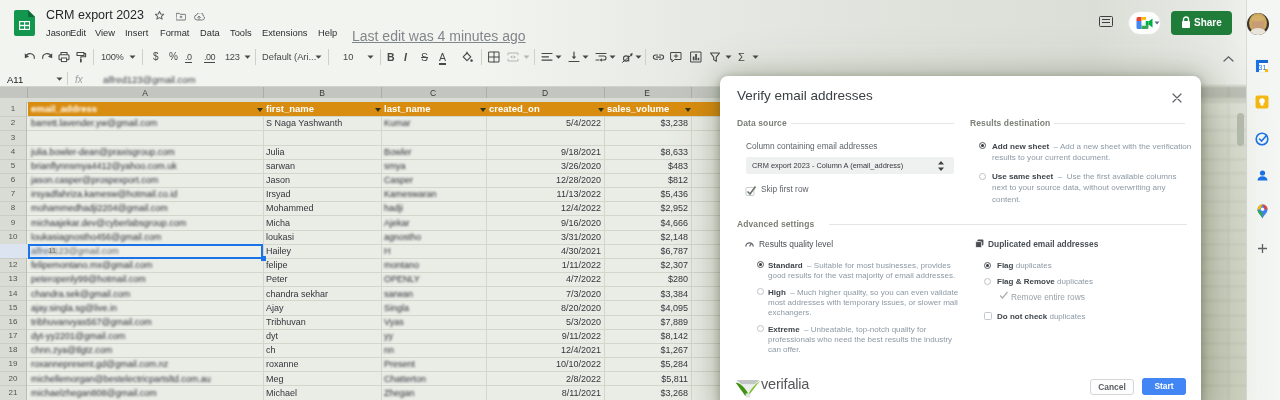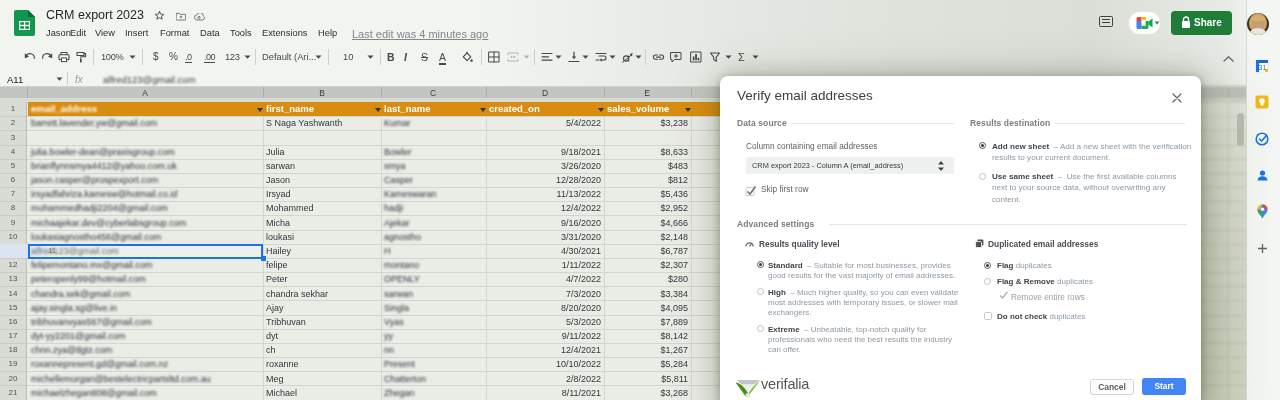--- a/index.html
+++ b/index.html
@@ -5,21 +5,21 @@
 * { margin:0; padding:0; box-sizing:border-box; }
 html,body { width:1280px; height:400px; overflow:hidden; font-family:"Liberation Sans", sans-serif; }
 body { position:relative; background:#eaece6; }
 .abs { position:absolute; }
 
 
 #chrome { position:absolute; left:0; top:0; width:1246px; height:87px; background:#f2f4f0; }
 #chromeshade { position:absolute; left:480px; top:0; width:766px; height:87px;
   background:linear-gradient(90deg, rgba(96,110,85,0) 0%, rgba(96,110,85,0.07) 25%, rgba(96,110,85,0.13) 55%, rgba(96,110,85,0.16) 80%, rgba(96,110,85,0.07) 97%, rgba(96,110,85,0.03) 100%); }
 .menu { position:absolute; top:27px; height:13px; line-height:13px; font-size:9.3px; color:#2a2e31; }
-#lastedit { position:absolute; left:352px; top:28px; font-size:11px; color:#80868b; text-decoration:underline; }
+#lastedit { position:absolute; left:352px; top:28px; font-size:14px; color:#80868b; text-decoration:underline; }
 #title { position:absolute; left:46px; top:8px; font-size:12.5px; color:#23272b; }
 .tbico { position:absolute; top:50px; height:14px; line-height:14px; font-size:11px; color:#454a46; }
 .tbsep { position:absolute; top:49px; width:1px; height:16px; background:#cdd1ca; }
 
 
 #fbar { position:absolute; left:0; top:70px; width:1246px; height:17px; border-bottom:1px solid #cfd3cc; }
  
 
 #sheet { position:absolute; left:0; top:87px; width:1246px; height:313px; }
 #colstrip { position:absolute; left:0; top:0; width:1246px; height:11px; background:#c3c6c0; }
@@ -563,21 +563,21 @@
   <div class="radio" style="left:259px;top:97px"></div>
   <div class="opt2" style="left:272px;top:95px;width:196px"><b>Use same sheet</b> &nbsp;–&nbsp; Use the first available columns<br>next to your source data, without overwriting any<br>content.</div>
 
   <div class="seclab" style="left:17px;top:143px">Advanced settings</div>
   <div class="secline" style="left:109px;top:148px;width:358px"></div>
 
   <svg class="abs" style="left:25px;top:164px" width="9" height="8" viewBox="0 0 9 8">
       <path d="M0.8 6.5 a3.7 3.7 0 0 1 7.4 0" fill="none" stroke="#5f6368" stroke-width="1.3"></path>
       <path d="M4.5 6.3 L6.8 3.2" stroke="#5f6368" stroke-width="1.1"></path>
     </svg>
-  <div class="abs" style="left:39px;top:163px;font-size:8.4px;font-weight:bold;color:#494f55">Results quality level</div>
+  <div class="abs" style="left:39px;top:163px;font-size:8.4px;font-weight:normal;color:#494f55">Results quality level</div>
 
   <svg class="abs" style="left:255px;top:163px" width="9" height="9" viewBox="0 0 9 9">
       <rect x="2.4" y="0.4" width="6" height="6" rx="1" fill="#4a4e52"></rect>
       <rect x="0.6" y="2.6" width="6" height="6" rx="1" fill="#4a4e52" stroke="#fff" stroke-width="0.8"></rect>
     </svg>
   <div class="abs" style="left:268px;top:163px;font-size:8.4px;font-weight:bold;color:#494f55">Duplicated email addresses</div>
 
   <div class="radio sel" style="left:37px;top:185px"></div>
   <div class="opt" style="left:48px;top:185px;width:180px"><b>Standard</b>&nbsp; – Suitable for most businesses, provides<br>good results for the vast majority of email addresses.</div>
   <div class="radio" style="left:37px;top:212px"></div>

